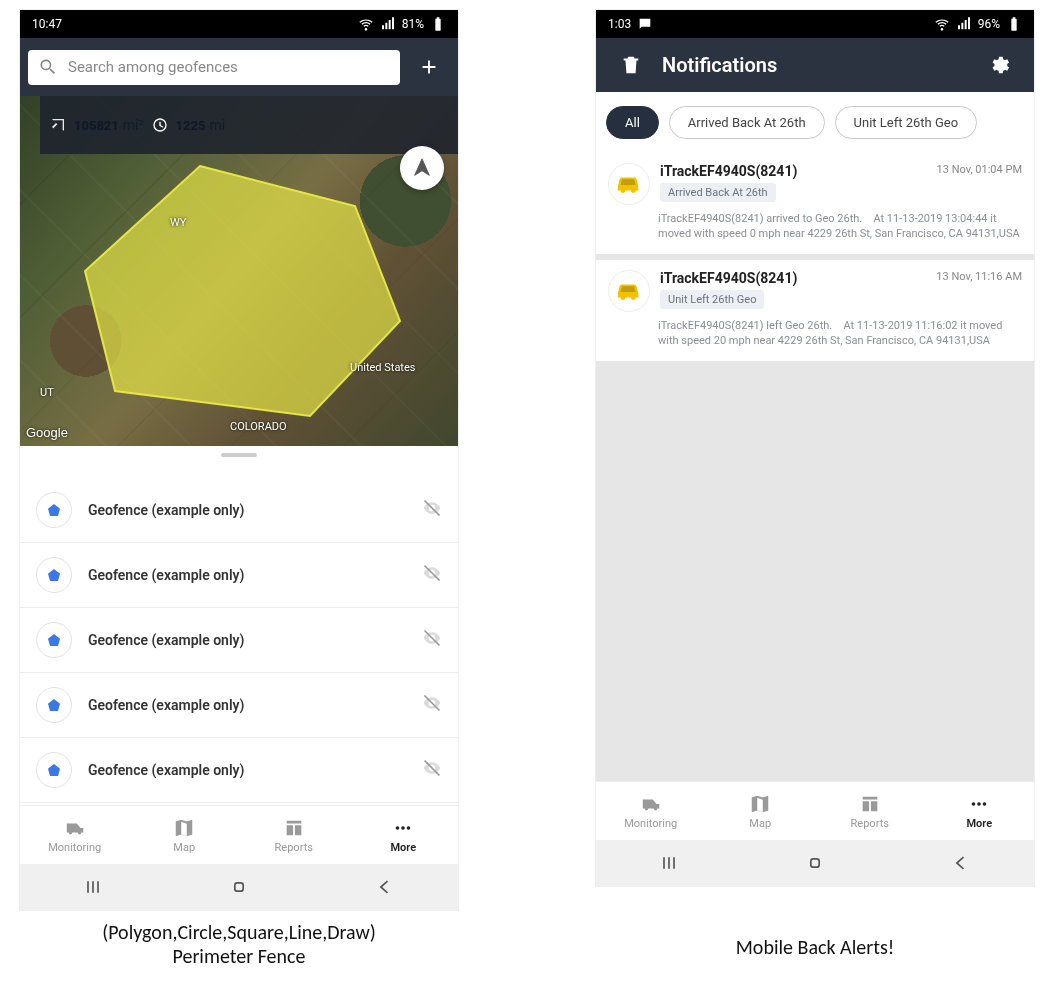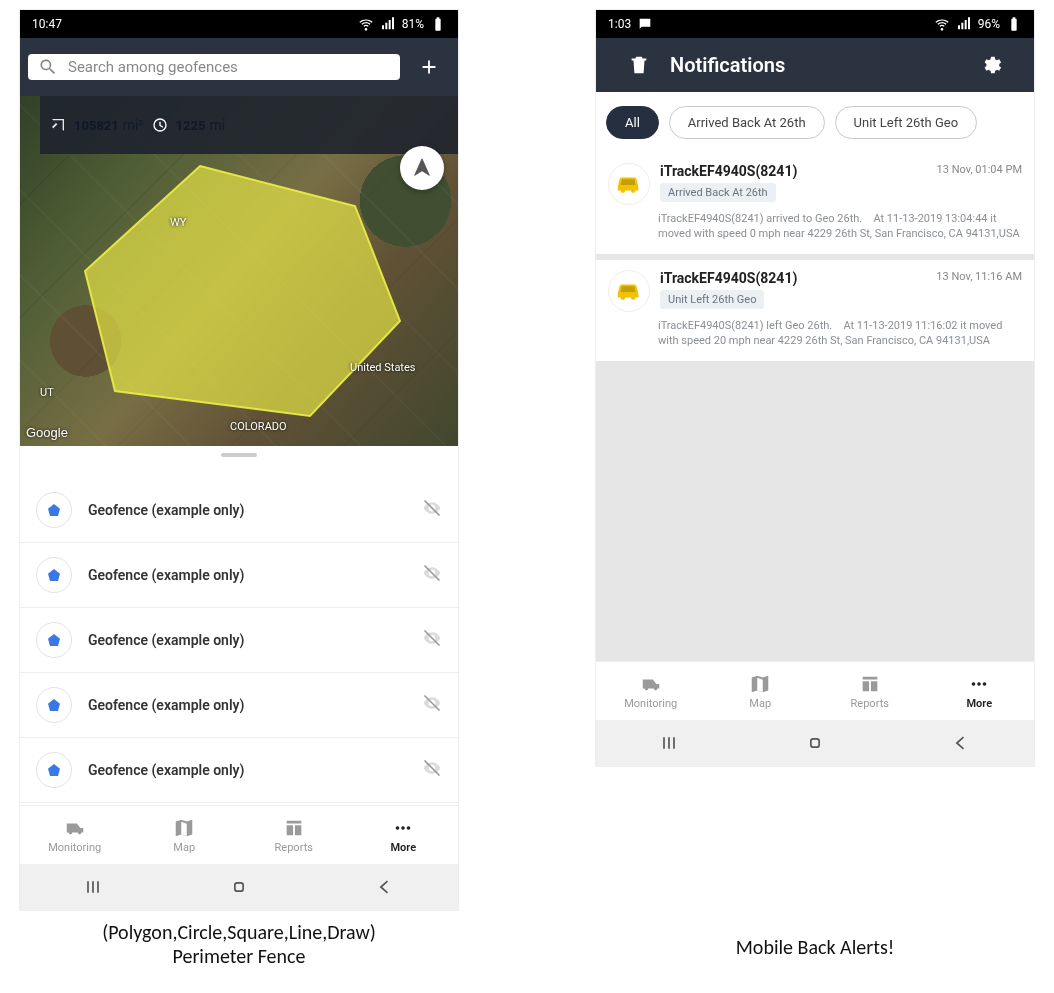--- a/index.html
+++ b/index.html
@@ -12,21 +12,21 @@
   }
   .phone {
     position: absolute;
     width: 438px;
     background: #fff;
     box-shadow: 0 0 0 1px #eee;
     display: flex;
     flex-direction: column;
   }
   #phone-left  { left: 20px;  top: 10px; height: 900px; }
-  #phone-right { left: 596px; top: 10px; height: 756px; }
+  #phone-right { left: 596px; top: 10px; height: 876px; }
 
   
   .statusbar {
     background: #000;
     color: #fff;
     height: 28px;
     font-size: 12px;
     display: flex;
     align-items: center;
     padding: 0 12px;
@@ -35,21 +35,21 @@
   .statusbar .grow { flex: 1; }
   .statusbar svg { width: 16px; height: 16px; fill:#fff; }
 
   
   .darkbar { background:#2b3240; }
   .searchrow {
     display:flex; align-items:center; padding:8px;
     gap:8px;
   }
   .searchbox {
-    flex:1; background:#fff; border-radius:4px; height:26px;
+    flex:1; background:#fff; border-radius:4px; height:35px;
     display:flex; align-items:center; padding:0 10px; gap:10px;
     color:#888;
   }
   .searchbox svg{width:20px;height:20px;fill:#888;}
   .searchbox span{font-size:15px;}
   .addbtn {
     width:42px;height:42px;display:flex;align-items:center;justify-content:center;
     color:#fff;
   }
   .addbtn svg{width:22px;height:22px;fill:#fff;}
@@ -117,21 +117,21 @@
   .tab svg{width:22px;height:22px;fill:currentColor;}
 
   
   .androidnav{
     height:46px;background:#f0f0f0;display:flex;align-items:center;justify-content:space-around;
   }
   .androidnav svg{width:20px;height:20px;fill:none;stroke:#555;stroke-width:2;}
 
   
   .notif-header{
-    height:54px;display:flex;align-items:center;gap:20px;padding:0 32px;color:#fff;
+    height:54px;display:flex;align-items:center;gap:20px;padding:0 24px;color:#fff;
   }
   .notif-header .title{font-size:20px;font-weight:600;flex:1;}
   .notif-header svg{width:22px;height:22px;fill:#fff;}
   .chips{
     display:flex;gap:10px;padding:14px 10px;background:#fff;
   }
   .chip{
     border:1px solid #c9c9c9;border-radius:18px;padding:8px 18px;font-size:13px;color:#444;
     background:#fff;
   }

